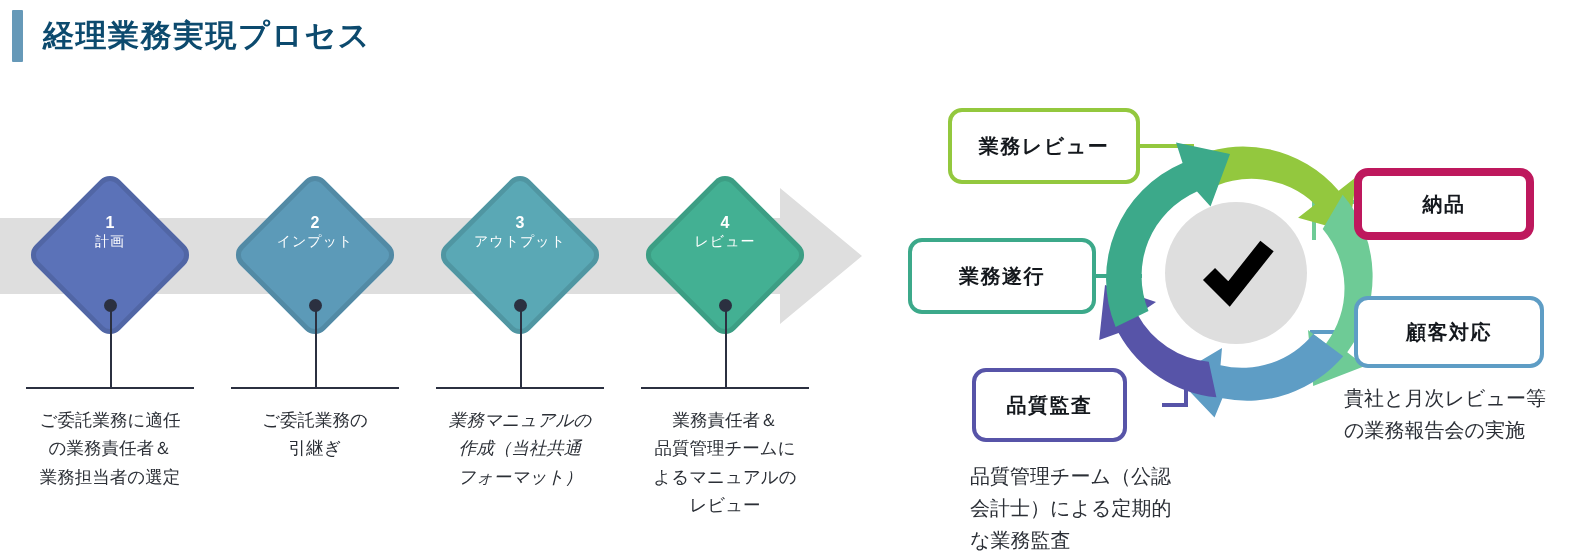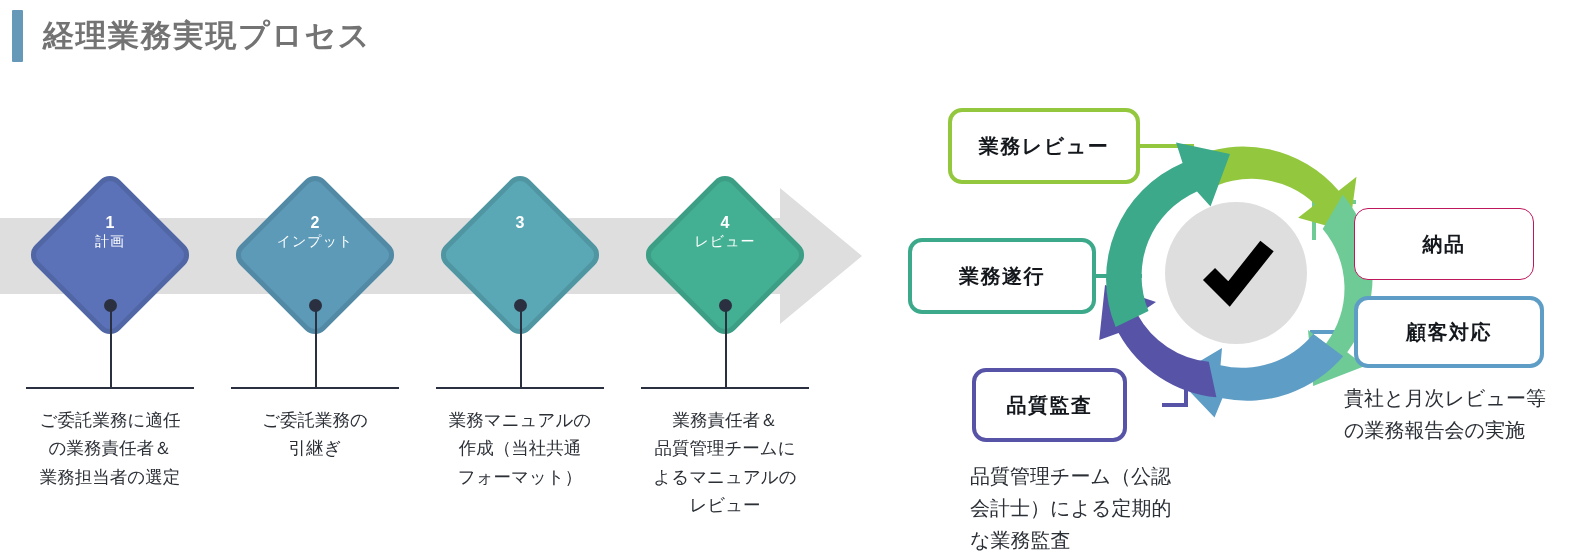--- a/index.html
+++ b/index.html
@@ -29,21 +29,21 @@
   #title-accent-bar {
     width: 11px;
     height: 52px;
     background: #6699b8;
     border-radius: 1px;
   }
   #page-title {
     margin-left: 20px;
     font-size: 31px;
     font-weight: bold;
-    color: #737373;
+    color: #0c4a6e;
     letter-spacing: 1.5px;
     white-space: nowrap;
   }
 
   
   #process-section {
     position: absolute;
     left: 0;
     top: 90px;
     width: 900px;
@@ -227,26 +227,27 @@
     <div class="caption" style="white-space:pre-line;">ご委託業務の
 引継ぎ</div>
   </div>
 
   <div class="step" style="left:420px;">
     <div class="diamond-wrap">
       <div class="diamond" style="background:#5aa8b5;"></div>
       <div class="diamond-inner-shade"></div>
       <div class="diamond-text">
         <span class="diamond-num">3</span>
+        <span class="diamond-label">アウトプット</span>
       </div>
     </div>
     <div class="stem-dot"></div>
     <div class="stem-line"></div>
     <div class="underline"></div>
-    <div class="caption" style="white-space:pre-line;">業務マニュアルの
+    <div class="caption" style="white-space:pre-line;font-style:italic;">業務マニュアルの
 作成（当社共通
 フォーマット）</div>
   </div>
 
   <div class="step" style="left:625px;">
     <div class="diamond-wrap">
       <div class="diamond" style="background:#43b093;"></div>
       <div class="diamond-inner-shade"></div>
       <div class="diamond-text">
         <span class="diamond-num">4</span>
@@ -325,21 +326,21 @@
   </svg>
 
   <div class="node-box" style="left:58px; top:28px; width:192px; height:76px; border:4px solid #93c83e;">
     <span>業務レビュー</span>
   </div>
 
   <div class="node-box" style="left:18px; top:158px; width:188px; height:76px; border:4px solid #3ca98a;">
     <span>業務遂行</span>
   </div>
 
-  <div class="node-box" style="left:464px; top:88px; width:180px; height:72px; border:1px solid #be185d;margin-top:40px;">
+  <div class="node-box" style="left:464px; top:88px; width:180px; height:72px; border:8px solid #be185d;">
     <span>納品</span>
   </div>
 
   <div class="node-box" style="left:464px; top:216px; width:190px; height:72px; border:4px solid #5e9dc5;">
     <span>顧客対応</span>
   </div>
 
   <div class="node-box" style="left:82px; top:288px; width:155px; height:74px; border:4px solid #5754a8;">
     <span>品質監査</span>
   </div>

